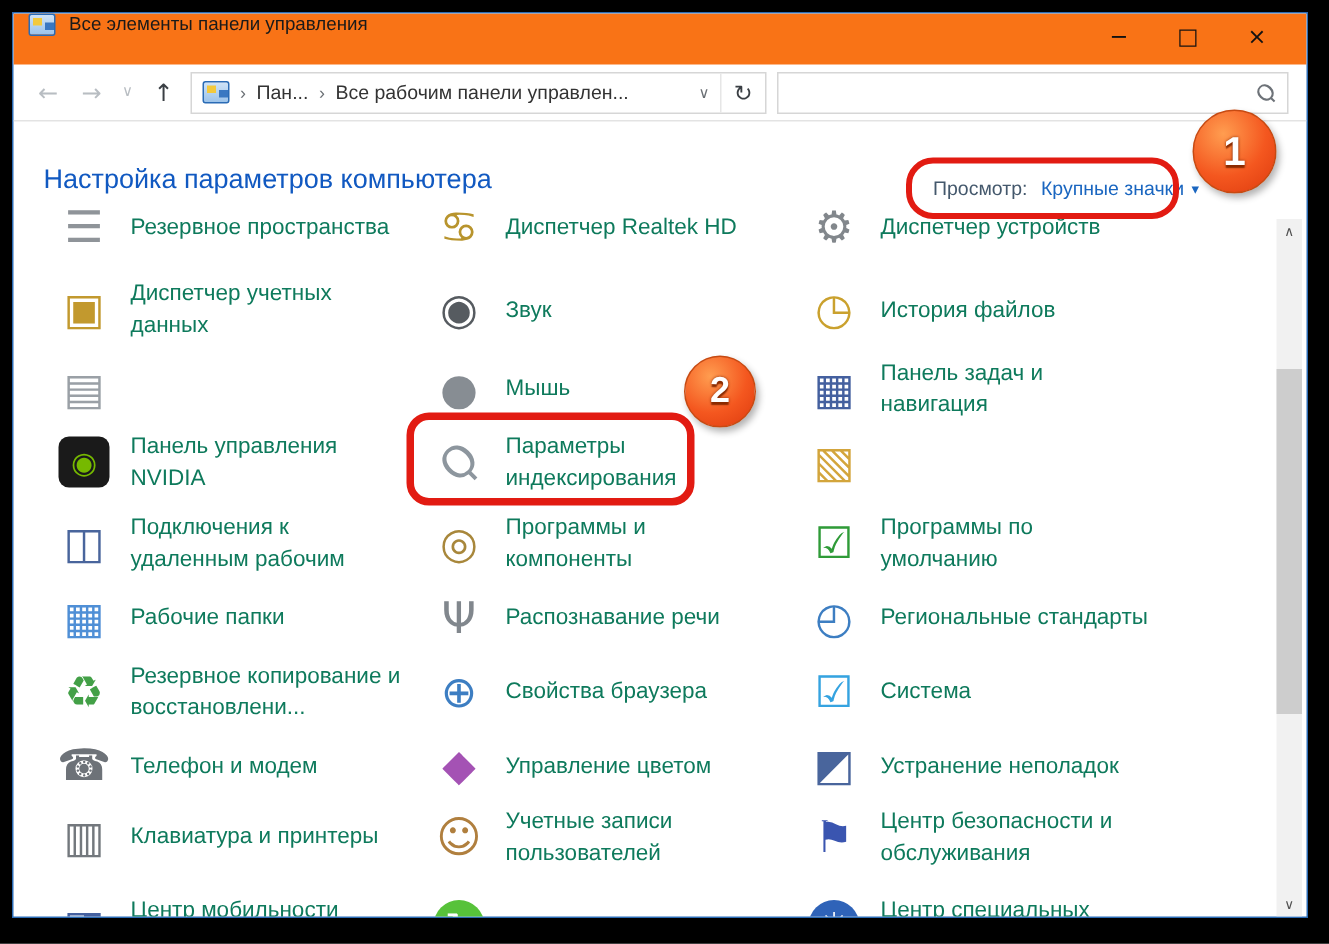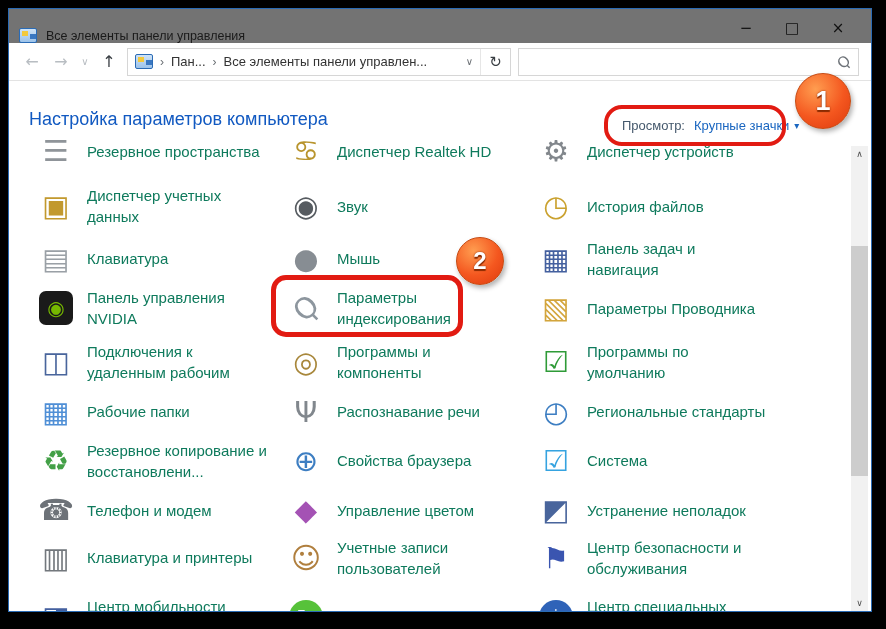--- a/index.html
+++ b/index.html
@@ -1,21 +1,21 @@
 <!DOCTYPE html>
 <html><head>
 <meta charset="utf-8">
 <style>
   * { box-sizing: border-box; margin: 0; padding: 0; }
   html,body { width: 886px; height: 629px; background:#000; font-family:"Liberation Sans", sans-serif; overflow:hidden; position:relative; }
 
   .window { position:absolute; left:8px; top:8px; width:864px; height:604px; background:#fff; border:1px solid #2a6bb5; overflow:hidden; }
 
   
-  .titlebar { height:34px; display:flex; align-items:flex-end; padding:0 10px; background:#737373; }
+  .titlebar { height:34px; display:flex; align-items:flex-start; padding:0 10px; background:#f97316; }
   .cpico { width:18px; height:15px; border:1px solid #2a6bb5; background:linear-gradient(#cfe3f7,#9cc3ea); position:relative; border-radius:2px; }
   .cpico::after { content:""; position:absolute; left:2px; top:2px; width:6px; height:5px; background:#f3c93c; box-shadow:8px 3px 0 #3a78c2; }
   .title { margin-left:9px; font-size:12.5px; color:#1a1a1a; }
   .winbtns { margin-left:auto; display:flex; }
   .winbtn { width:46px; height:30px; display:flex; align-items:center; justify-content:center; font-size:15px; color:#111; font-family:"DejaVu Sans",sans-serif; }
 
   
   .toolbar { height:38px; display:flex; align-items:center; border-bottom:1px solid #e3e3e3; padding:0 12px; gap:7px; }
   .navbtn { font-size:16px; font-family:"DejaVu Sans",sans-serif; color:#b8bdc2; width:22px; text-align:center; }
   .navbtn.dark { color:#3a3f44; }
@@ -88,21 +88,21 @@
     <span class="navbtn">←</span>
     <span class="navbtn">→</span>
     <span class="navbtn small">∨</span>
     <span class="navbtn dark">↑</span>
     <div class="addrgroup">
       <div class="addrbox">
         <span class="cpico"></span>
         <span class="crumb-sep">›</span>
         <span>Пан...</span>
         <span class="crumb-sep">›</span>
-        <span>Все элементы панели управлен...</span>
+        <span>Все рабочим панели управлен...</span>
         <span class="addr-chevron">∨</span>
       </div>
       <div class="refreshbtn">↻</div>
     </div>
     <div class="searchbox">
       <input value="" style="">
       <span class="search-ico rot45">Ϙ</span>
     </div>
   </div>
 
@@ -143,21 +143,20 @@
             <span class="lbl">Звук</span>
           </div>
           <div class="cell">
             <span class="ico" style="color: rgb(202, 161, 46);">◷</span>
             <span class="lbl">История файлов</span>
           </div>
         </div>
         <div class="row">
           <div class="cell">
             <span class="ico" style="color: rgb(154, 160, 166);">▤</span>
-            <span class="lbl">Клавиатура</span>
           </div>
           <div class="cell">
             <span class="ico" style="color: rgb(135, 141, 147);">●</span>
             <span class="lbl">Мышь</span>
           </div>
           <div class="cell">
             <span class="ico" style="color: rgb(68, 96, 159);">▦</span>
             <span class="lbl">Панель задач и
 навигация</span>
           </div>
@@ -168,21 +167,20 @@
             <span class="lbl">Панель управления
 NVIDIA</span>
           </div>
           <div class="cell">
             <span class="ico rot45" style="color: rgb(141, 150, 158);">Ϙ</span>
             <span class="lbl">Параметры
 индексирования</span>
           </div>
           <div class="cell">
             <span class="ico" style="color: rgb(211, 165, 60);">▧</span>
-            <span class="lbl">Параметры Проводника</span>
           </div>
         </div>
         <div class="row">
           <div class="cell">
             <span class="ico" style="color: rgb(73, 101, 156);">◫</span>
             <span class="lbl">Подключения к
 удаленным рабочим</span>
           </div>
           <div class="cell">
             <span class="ico" style="color: rgb(168, 135, 59);">◎</span>

